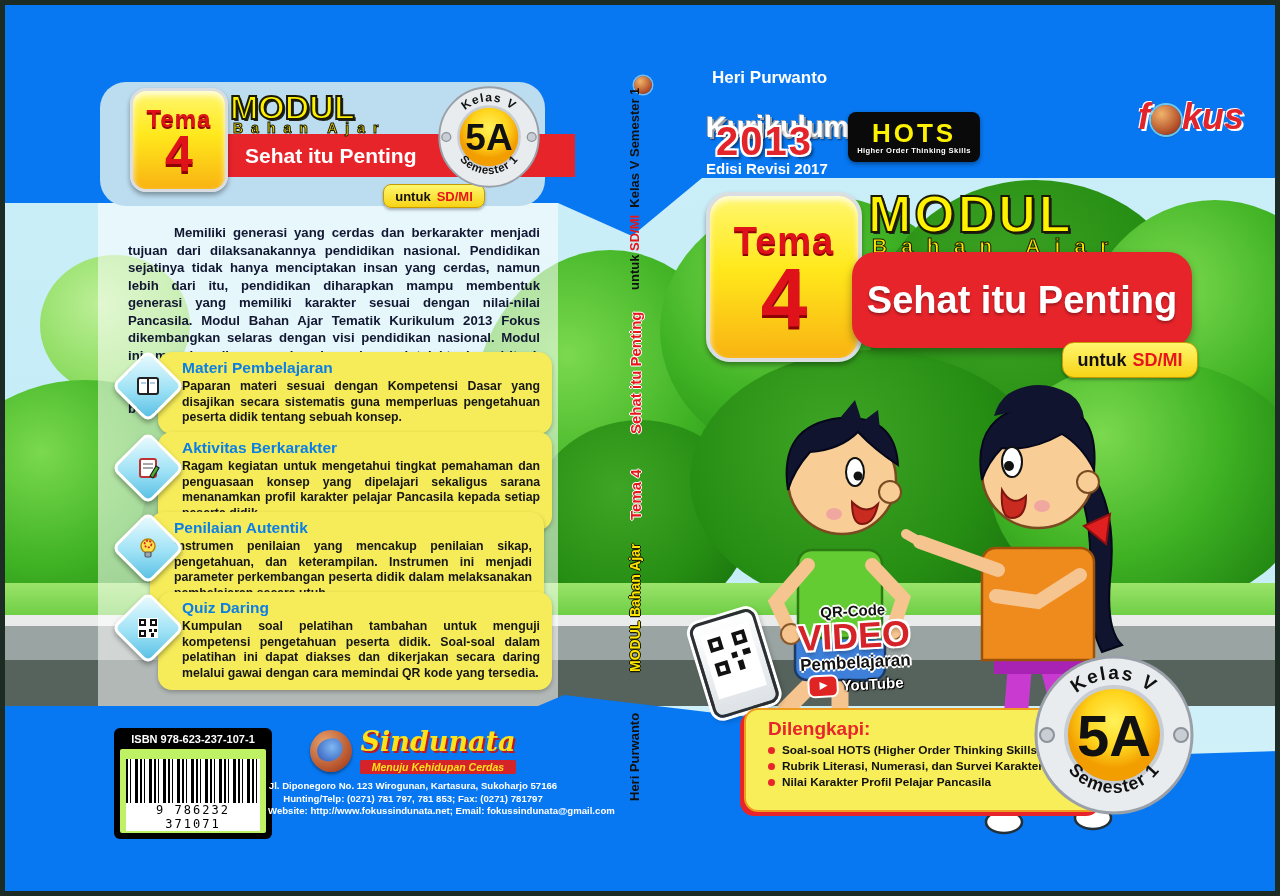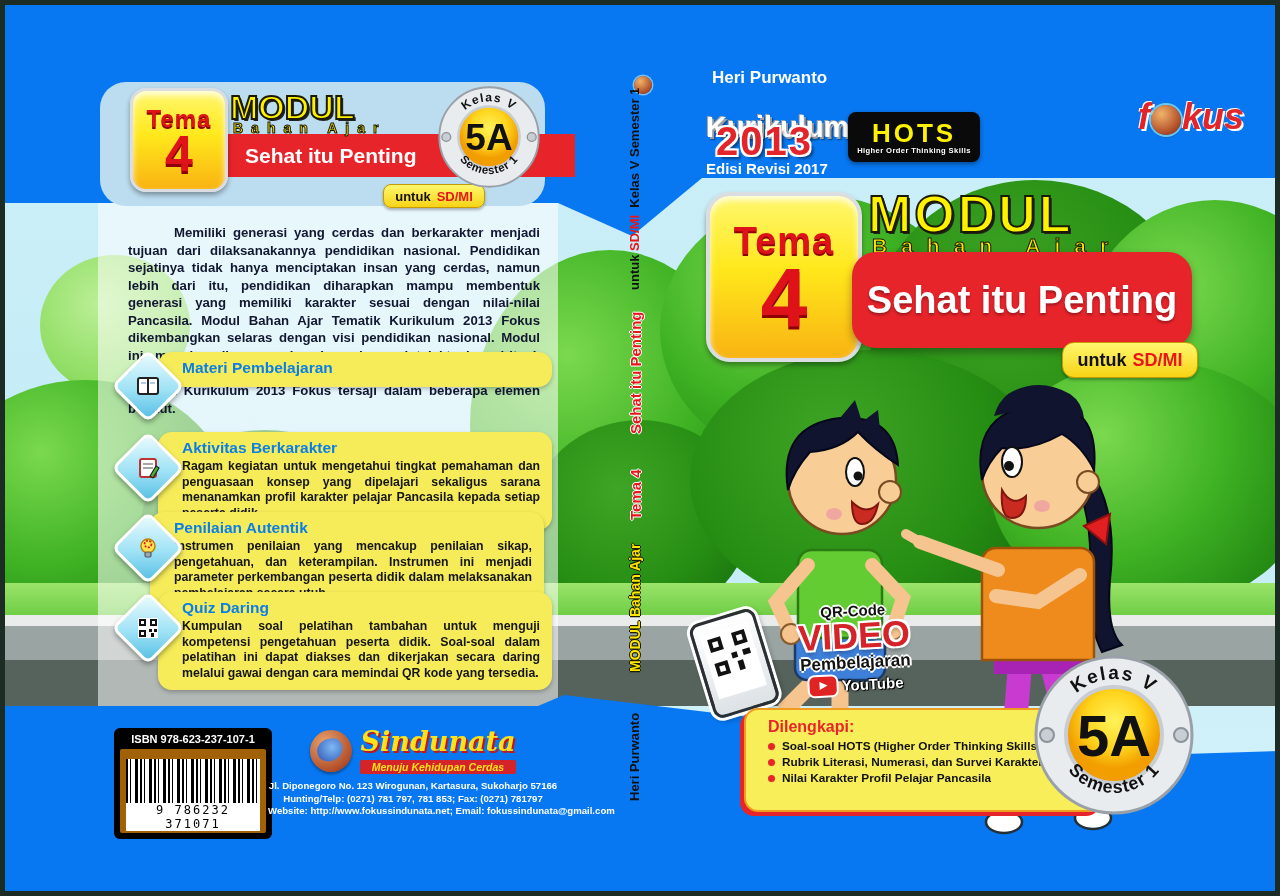--- a/index.html
+++ b/index.html
@@ -41,21 +41,21 @@
   .ybox{position:absolute;background:#F6EC59;border-radius:14px;padding:7px 12px 8px 24px;box-shadow:0 2px 4px rgba(0,0,0,.25);}
   .ybox h3{margin:0 0 2px 0;font-size:15.5px;font-weight:900;color:#0B7FE6;}
   .ybox p{margin:0;font-size:12.3px;font-weight:700;color:#161616;text-align:justify;line-height:1.28;}
   .diamond{position:absolute;width:46px;height:46px;transform:rotate(45deg);border:3px solid #fff;border-radius:8px;
            background:linear-gradient(135deg,#EAFBFF 0%,#9FE2F6 55%,#57BFE4 100%);box-shadow:2px 2px 5px rgba(0,0,0,.35);
            display:flex;align-items:center;justify-content:center;}
   .diamond svg{transform:rotate(-45deg);}
   
   .isbn{position:absolute;left:114px;top:728px;width:146px;background:#000;border-radius:6px;padding:5px 6px 6px;}
   .isbn .lab{color:#fff;font-size:11px;font-weight:700;text-align:center;white-space:nowrap;}
-  .isbn .bars{margin-top:4px;background:#a16207;border-radius:2px;padding:10px 6px 2px;}
+  .isbn .bars{margin-top:4px;background:#bef264;border-radius:2px;padding:10px 6px 2px;}
   .barcode{height:44px;background:repeating-linear-gradient(90deg,#000 0,#000 2px,#fff 2px,#fff 4px,#000 4px,#000 5px,#fff 5px,#fff 9px,#000 9px,#000 12px,#fff 12px,#fff 14px);}
   .isbn .digits{font-family:"DejaVu Sans Mono",monospace;font-size:12px;color:#000;text-align:center;letter-spacing:2px;background:#fff;}
   .pub{position:absolute;left:268px;top:726px;width:290px;text-align:center;}
   .pub-name-row{display:flex;align-items:center;justify-content:center;gap:8px;}
   .globe{width:42px;height:42px;border-radius:50%;background:radial-gradient(circle at 35% 30%,#E8A26B,#B4502A 70%,#7C2D12);
          position:relative;box-shadow:0 2px 3px rgba(0,0,0,.4);}
   .globe::after{content:"";position:absolute;left:7px;top:9px;width:26px;height:22px;border-radius:50% 40% 55% 45%;
                 background:radial-gradient(circle at 60% 40%,#7FB8F2,#2C55B8);transform:rotate(-15deg);}
   .pub-name{font-family:"DejaVu Serif",serif;font-style:italic;font-weight:900;font-size:27px;color:#FFE11A;
             text-shadow:2px 2px 0 #C3161C;}
@@ -95,21 +95,21 @@
   .q2{font-size:36px;font-weight:900;color:#D5232A;line-height:.95;
       text-shadow:-2px -2px 0 #fff,2px -2px 0 #fff,-2px 2px 0 #fff,2px 2px 0 #fff,0 4px 4px rgba(0,0,0,.3);}
   .q3{font-size:17px;font-weight:800;color:#111;text-shadow:-2px 0 #fff,2px 0 #fff,0 -2px #fff,0 2px #fff;}
   .yt{display:flex;align-items:center;justify-content:center;gap:5px;margin-top:2px;}
   .ytbtn{width:27px;height:19px;background:#E02424;border-radius:5px;position:relative;box-shadow:0 0 0 2px #fff;}
   .ytbtn::after{content:"";position:absolute;left:10px;top:5px;border-left:8px solid #fff;border-top:4.5px solid transparent;border-bottom:4.5px solid transparent;}
   .ytlabel{font-size:15px;font-weight:800;color:#fff;text-shadow:0 0 3px #000,1px 1px 0 #000,-1px -1px 0 #000;}
   
   .dlg{position:absolute;left:744px;top:708px;width:322px;height:86px;background:#F8EE5A;border:2px solid #EF9D1F;
        border-radius:14px;padding:8px 12px 6px 22px;box-shadow:-4px 4px 0 #E8242B;}
-  .dlg h3{margin:0 0 3px;font-size:16px;font-weight:900;color:#E8252A;}
+  .dlg h3{margin:0 0 3px;font-size:19px;font-weight:900;color:#E8252A;}
   .dlg li{list-style:none;font-size:11.8px;font-weight:800;color:#101010;margin:2px 0;position:relative;padding-left:14px;}
   .dlg li::before{content:"";position:absolute;left:0;top:4px;width:7px;height:7px;border-radius:50%;background:#E8252A;}
   .dlg ul{margin:0;padding:0;}
 </style>
 </head>
 <body>
 
 <div class="canvas">
 
   <div class="tree light abs" style="left:40px;top:255px;width:150px;height:140px;"></div>
@@ -208,20 +208,21 @@
     <circle cx="147" cy="80" r="7" fill="#C9CED4" stroke="#8C929A" stroke-width="2"></circle>
     <text font-size="19" font-weight="bold" fill="#111" font-family="Liberation Sans,sans-serif" letter-spacing="2"><textPath href="#arcT1" startOffset="50%" text-anchor="middle">Kelas V</textPath></text>
     <text font-size="18" font-weight="bold" fill="#111" font-family="Liberation Sans,sans-serif" letter-spacing="1"><textPath href="#arcB1" startOffset="50%" text-anchor="middle">Semester 1</textPath></text>
     <text x="80" y="101" font-size="58" font-weight="bold" fill="#111" text-anchor="middle" font-family="Liberation Sans,sans-serif">5A</text>
   </svg>
 
   <p class="intro">Memiliki generasi yang cerdas dan berkarakter menjadi tujuan dari dilaksanakannya pendidikan nasional. Pendidikan sejatinya tidak hanya menciptakan insan yang cerdas, namun lebih dari itu, pendidikan diharapkan mampu membentuk generasi yang memiliki karakter sesuai dengan nilai-nilai Pancasila. Modul Bahan Ajar Tematik Kurikulum 2013 Fokus dikembangkan selaras dengan visi pendidikan nasional. Modul ini mensinergikan capaian kecerdasan intelektual, spiritual, emosional, dan kecerdasan sosial. Kekuatan Modul Bahan Ajar Tematik Kurikulum 2013 Fokus tersaji dalam beberapa elemen berikut.</p>
 
   <div class="ybox" style="left:158px;top:352px;width:358px;">
     <h3>Materi Pembelajaran</h3>
+    <p>Paparan materi sesuai dengan Kompetensi Dasar yang disajikan secara sistematis guna memperluas pengetahuan peserta didik tentang sebuah konsep.</p>
   </div>
   <div class="diamond" style="left:122px;top:360px;">
     <svg width="24" height="24" viewBox="0 0 24 24">
         <rect x="2" y="4" width="20" height="16" rx="2" fill="#fff" stroke="#222" stroke-width="2"></rect>
         <line x1="12" y1="4" x2="12" y2="20" stroke="#222" stroke-width="2"></line>
         <line x1="5" y1="9" x2="10" y2="9" stroke="#9BD" stroke-width="1.5"></line>
         <line x1="14" y1="9" x2="19" y2="9" stroke="#9BD" stroke-width="1.5"></line>
       </svg>
   </div>
 

